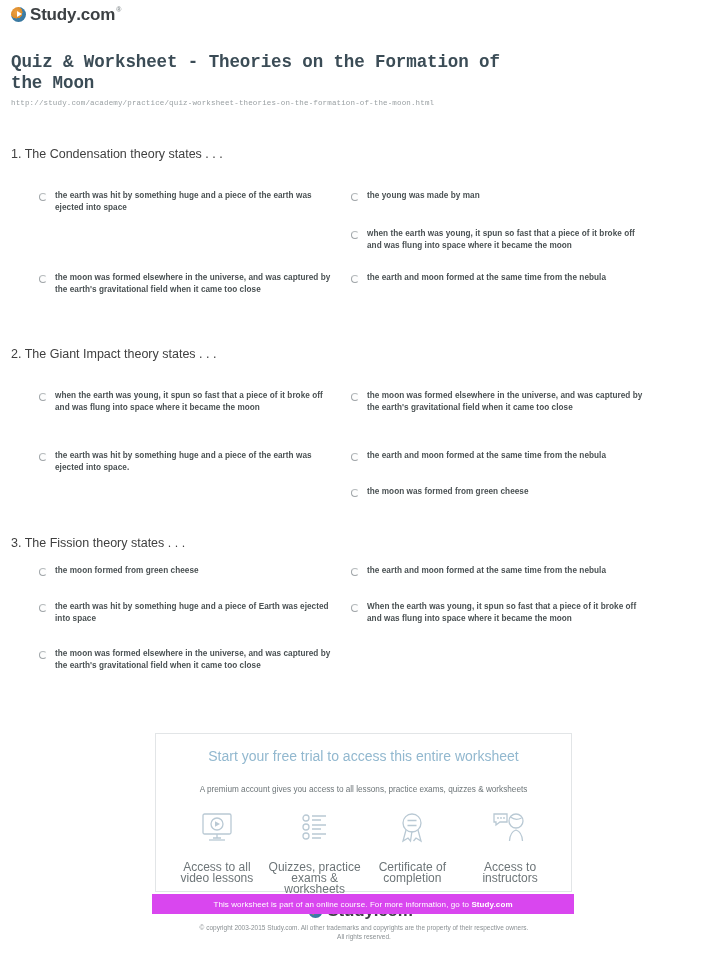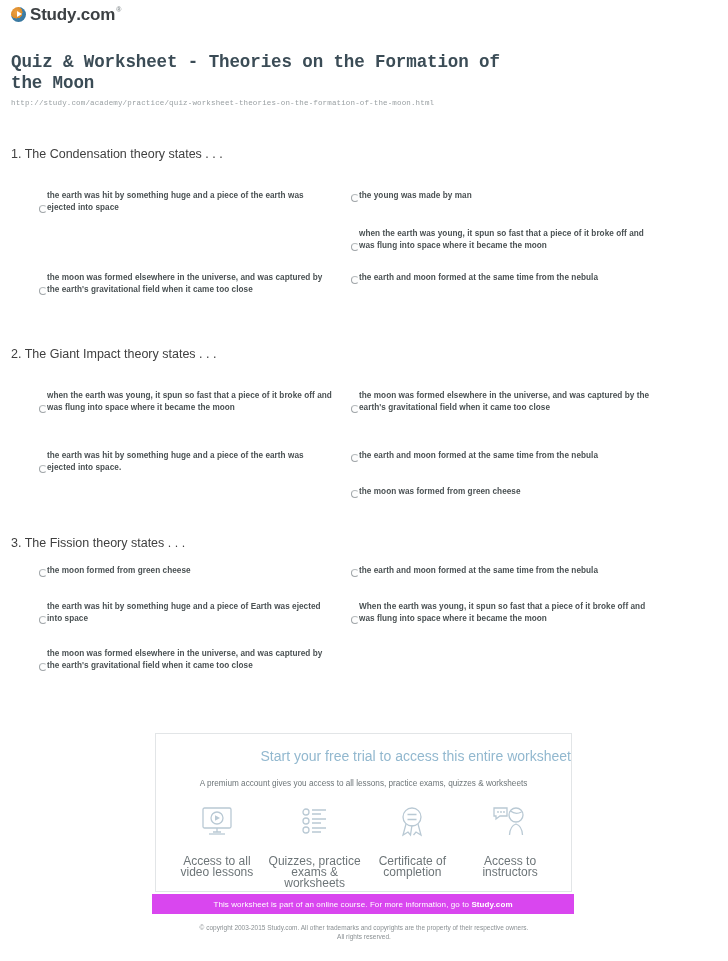--- a/index.html
+++ b/index.html
@@ -102,22 +102,22 @@
     position: absolute;
     left: 11px;
     font-size: 12.5px;
     line-height: 16px;
     color: #404040;
     white-space: nowrap;
   }
   .option {
     position: absolute;
     display: flex;
-    align-items: flex-end;
-    gap: 0;
+    align-items: flex-start;
+    gap: 8px;
   }
   .option.col-l { left: 39px; width: 295px; }
   .option.col-r { left: 351px; width: 300px; }
   .radio {
     flex: 0 0 auto;
     width: 8px;
     height: 8px;
     margin-top: 2.5px;
     border: 1px solid #9fa5a8;
     border-radius: 50%;
@@ -139,30 +139,30 @@
     position: absolute;
     left: 155px;
     top: 733px;
     width: 417px;
     height: 159px;
     border: 1px solid #e2e5e7;
     background: #ffffff;
     box-sizing: border-box;
   }
   .promo-head {
-    text-align: right;
+    text-align: center;
     margin-top: 13px;
     font-size: 14px;
     line-height: 18px;
     color: #92b8cf;
     font-weight: 400;
   }
   .promo-sub {
     text-align: center;
-    margin-top: 13px;
+    margin-top: 19px;
     font-size: 8.2px;
     line-height: 11px;
     color: #6d7578;
   }
   .promo-features {
     display: flex;
     justify-content: space-around;
     margin-top: 12px;
     padding: 0 12px;
   }

